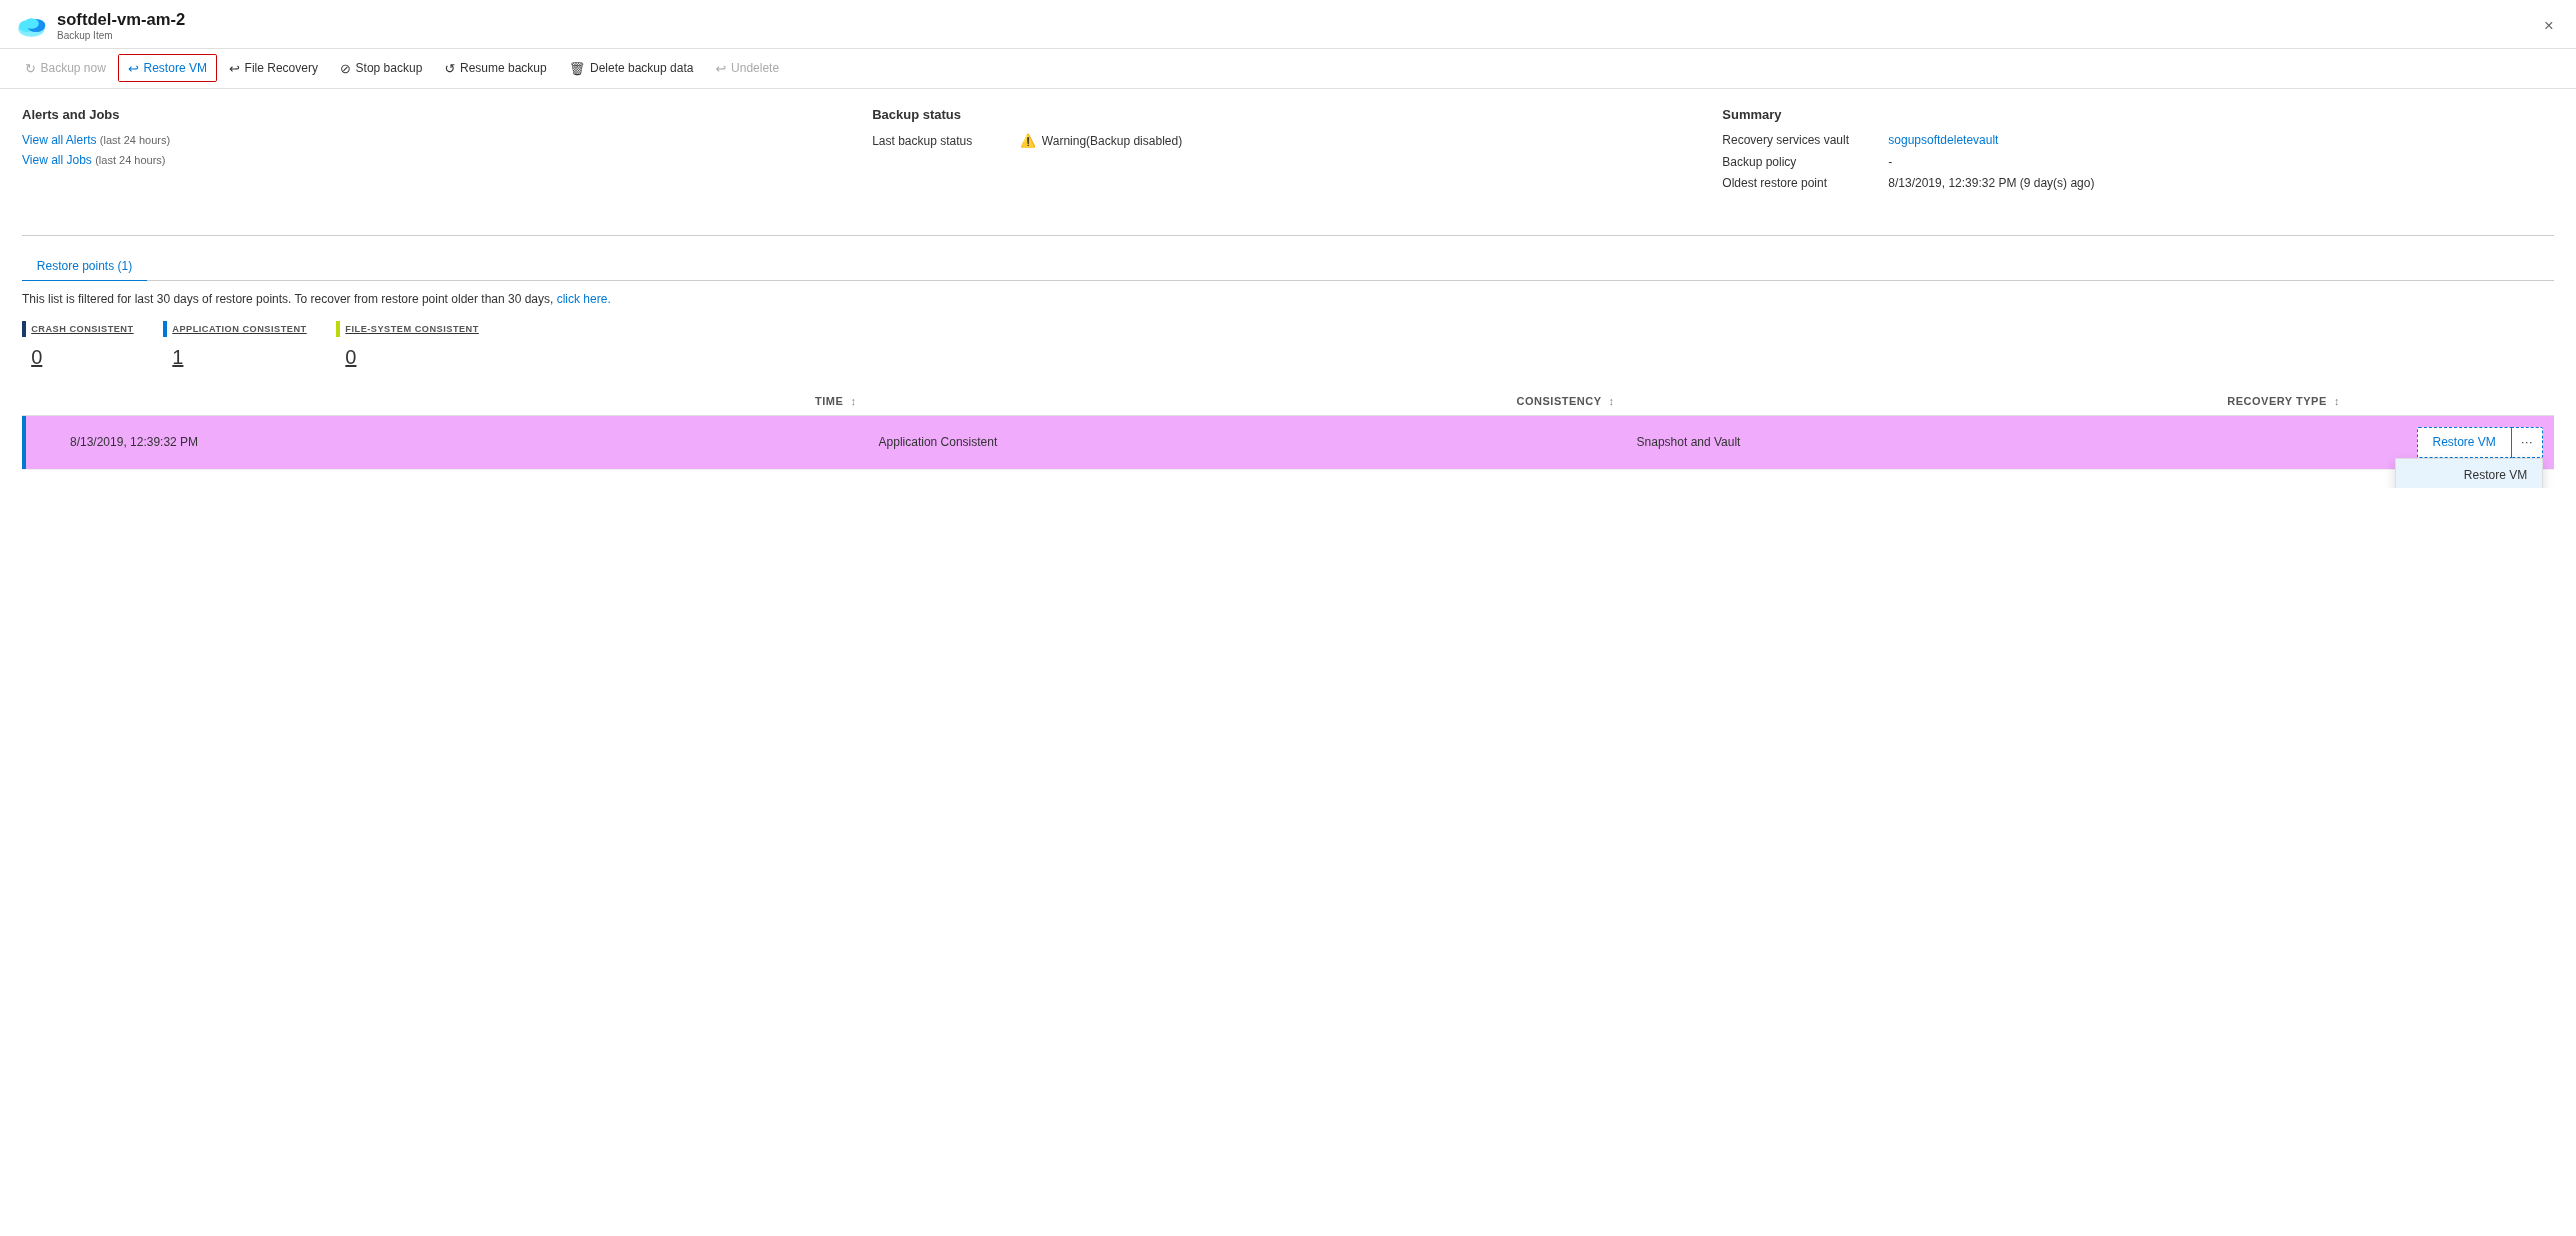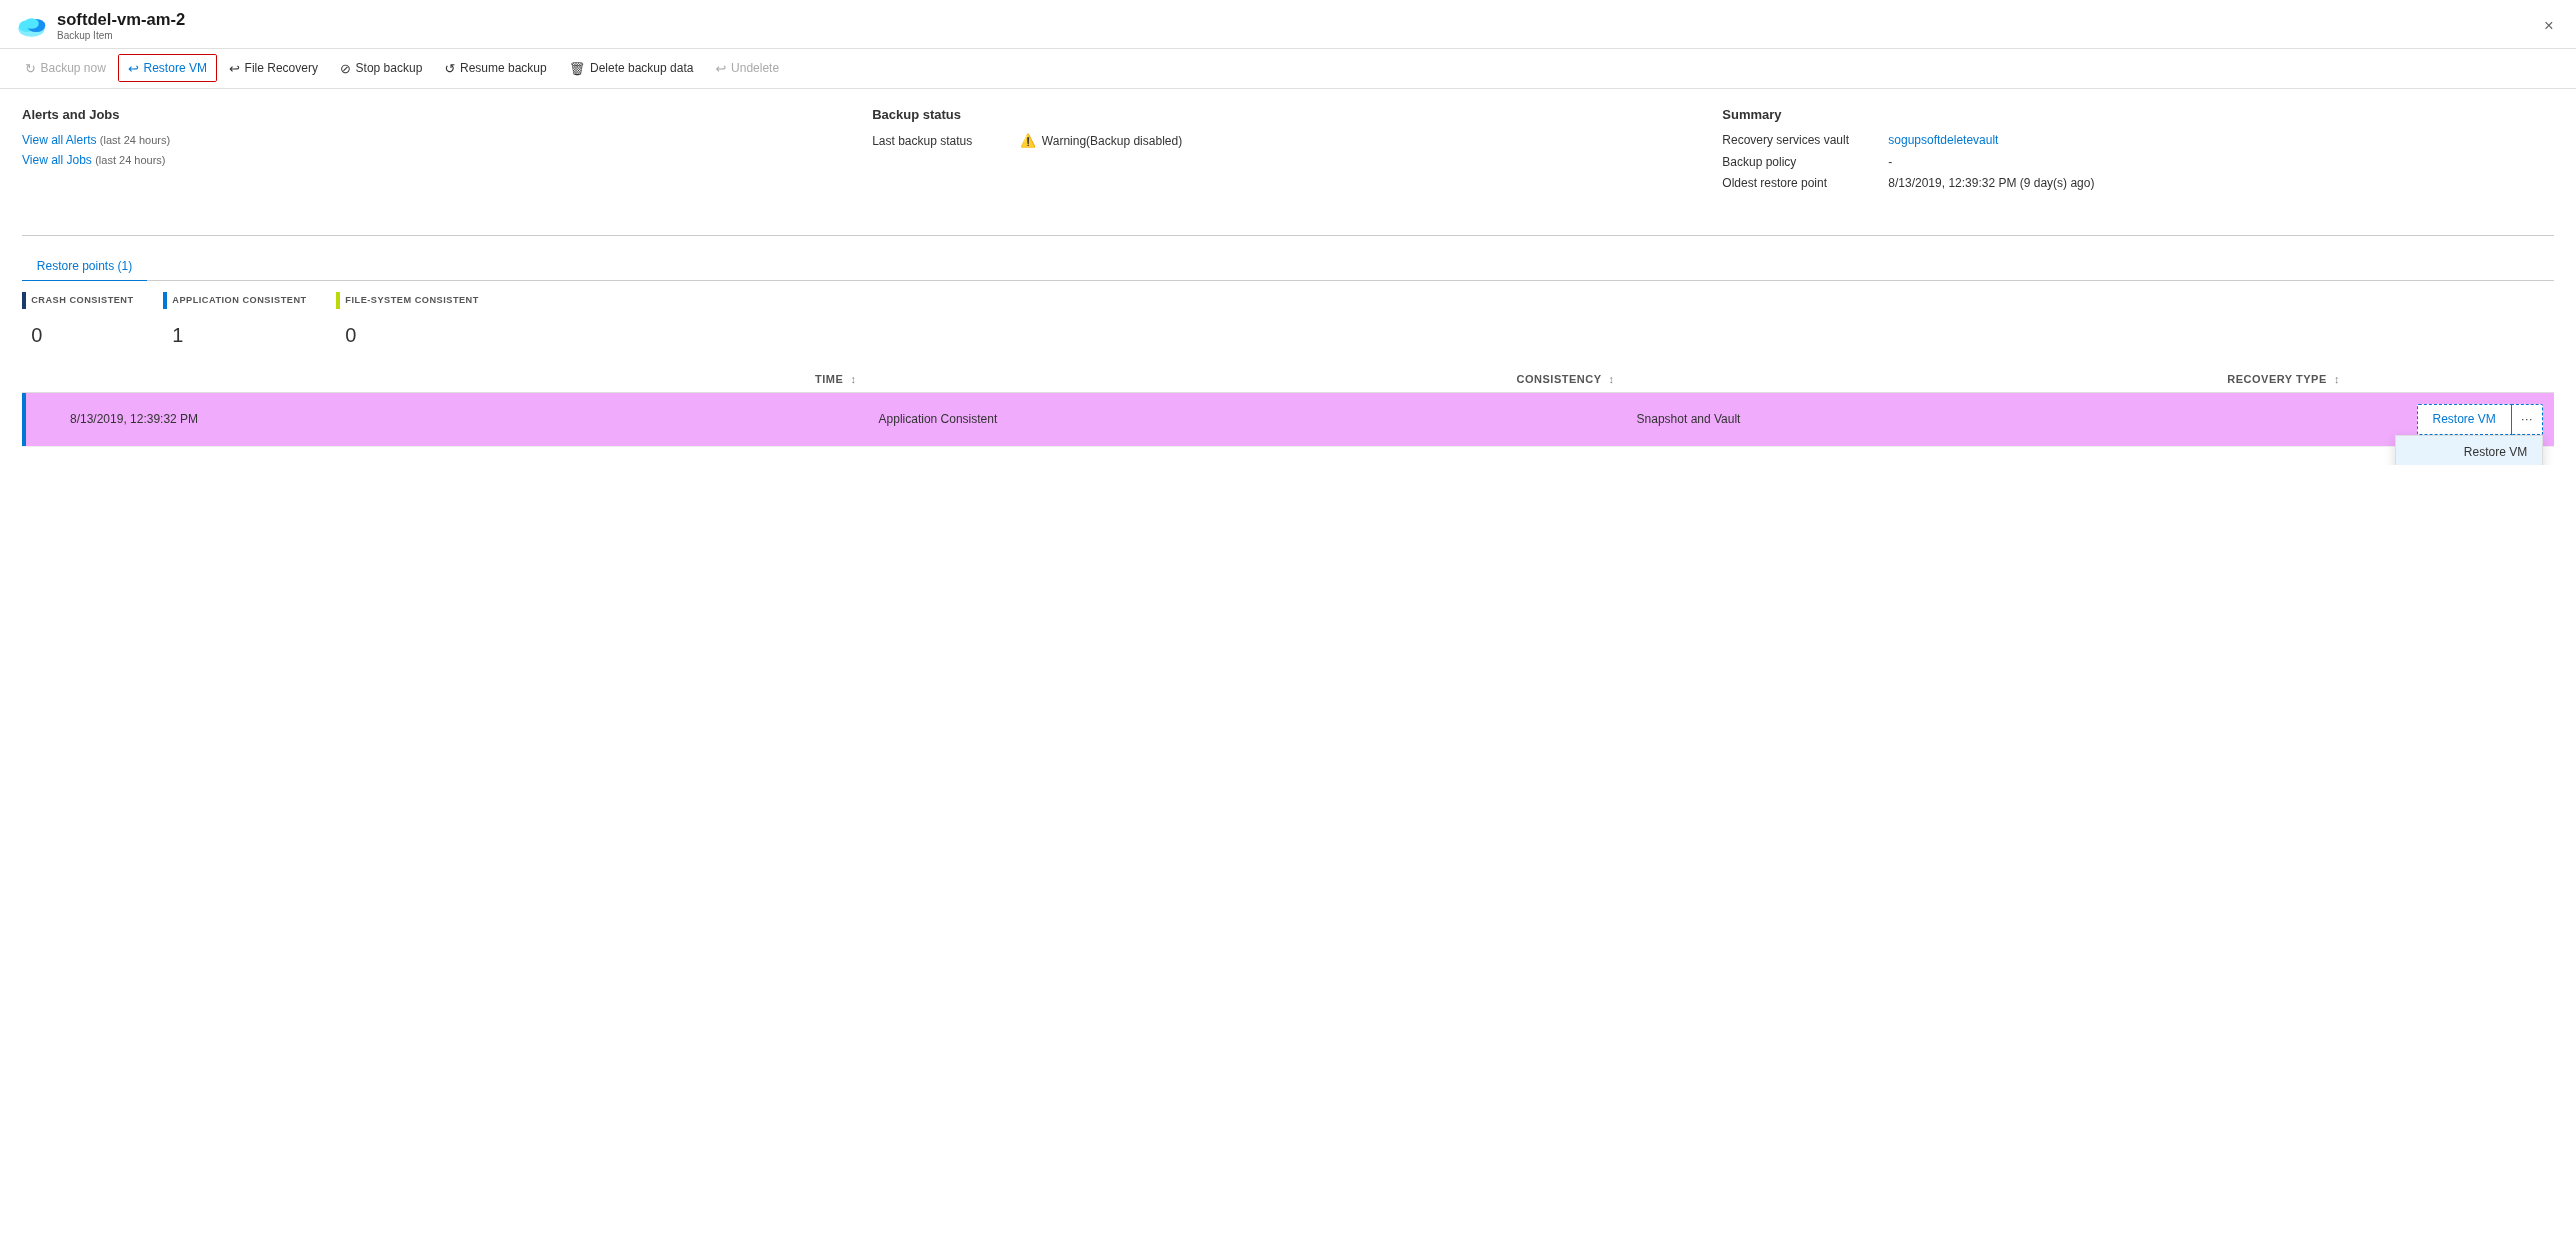--- a/index.html
+++ b/index.html
@@ -67,21 +67,21 @@
       padding: 7.4px 14.8px; font-size: 12px; cursor: pointer;
       border-bottom: 1.8px solid transparent; margin-bottom: -0.9px;
     }
     .tab-item.active { border-bottom: 1.8px solid #0078d4; color: #0078d4; font-weight: 500; }
 
     .filter-text { font-size: 12px; color: #333; margin-bottom: 14.8px; }
     .filter-text a { color: #0078d4; text-decoration: none; }
 
     
     .legend { display: flex; gap: 29.5px; margin-bottom: 18.5px; }
-    .legend-item { display: flex; flex-direction: column; gap: 15px; }
+    .legend-item { display: flex; flex-direction: column; gap: 9px; text-decoration: underline; }
     .legend-label { font-size: 9.2px; font-weight: 600; color: #555; letter-spacing: 0.5px; display: flex; align-items: center; gap: 5.5px; }
     .legend-count { font-size: 20px; font-weight: 300; color: #333; margin-left: 9.2px; }
 
     
     .data-table { width: 100%; border-collapse: collapse; }
     .data-table th {
       text-align: right; padding: 7.4px 11px;
       font-size: 11px; font-weight: 600; color: #555;
       letter-spacing: 0.5px; text-transform: uppercase;
       border-bottom: 0.9px solid #ddd;
@@ -215,20 +215,24 @@
   </div>
 
   <hr class="divider">
 
   <div class="tab-bar">
     <div class="tab-item active">
       <span>Restore points (1)</span>
     </div>
   </div>
 
+  <p class="filter-text">
+    <span>This list is filtered for last 30 days of restore points. To recover from restore point older than 30 days,</span>
+    <a href="#">click here.</a>
+  </p>
 
   <div class="legend">
     <div class="legend-item">
       <div class="legend-label">
         <span style="display:inline-block;width:3.7px;height:16.6px;background:#1a3a6e;"></span>
         <span>CRASH CONSISTENT</span>
       </div>
       <div class="legend-count" style="margin-left:9.2px;">0</div>
     </div>
     <div class="legend-item">

